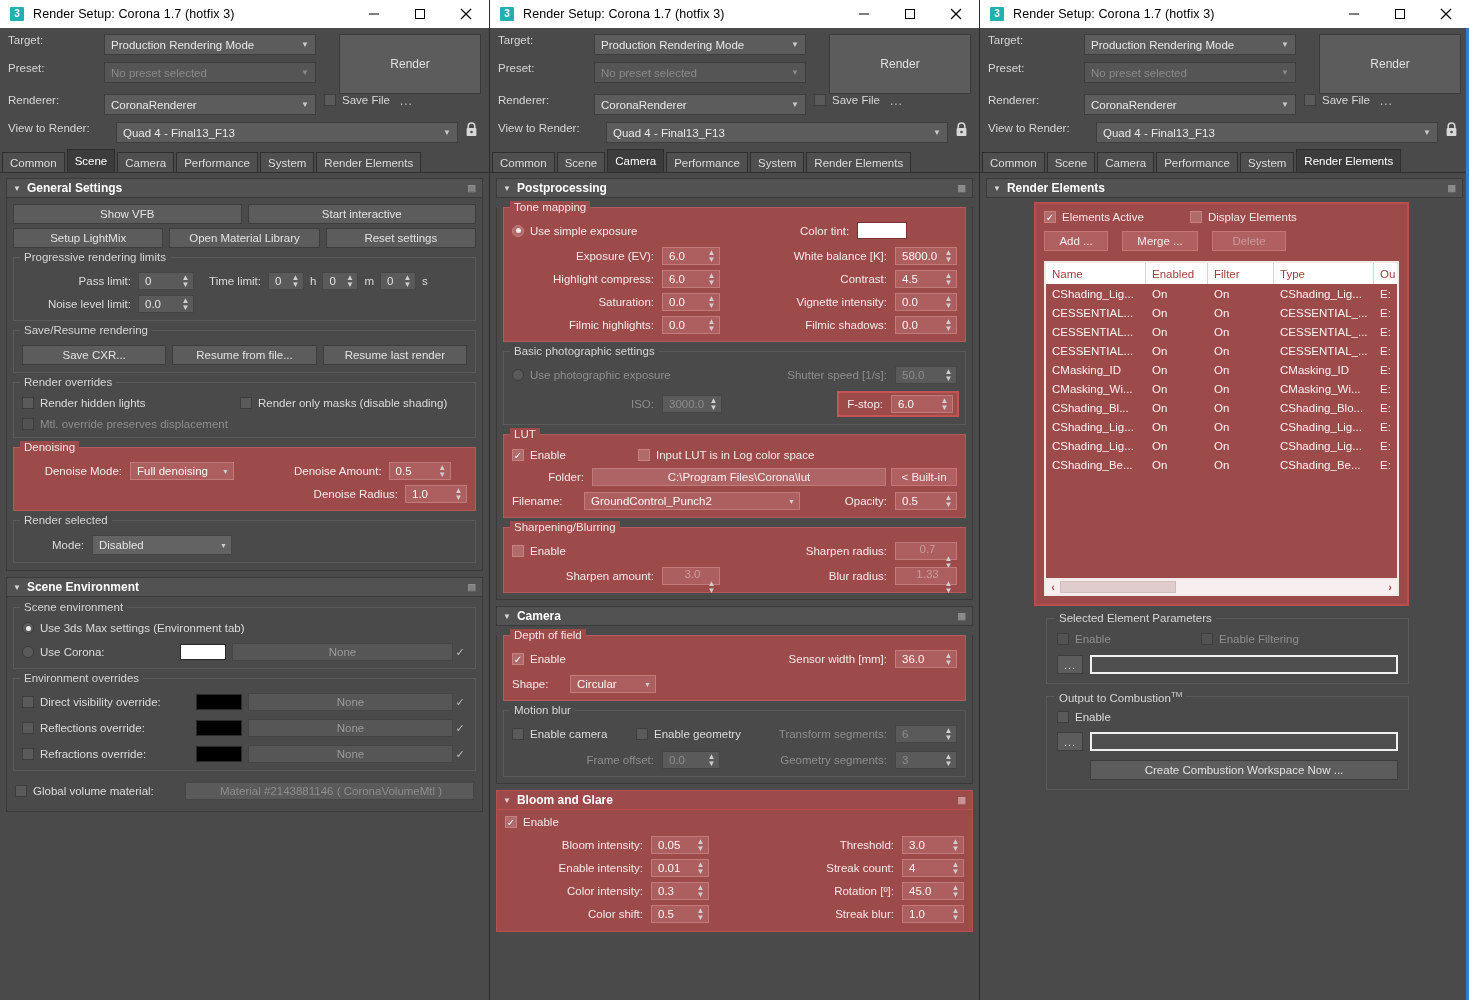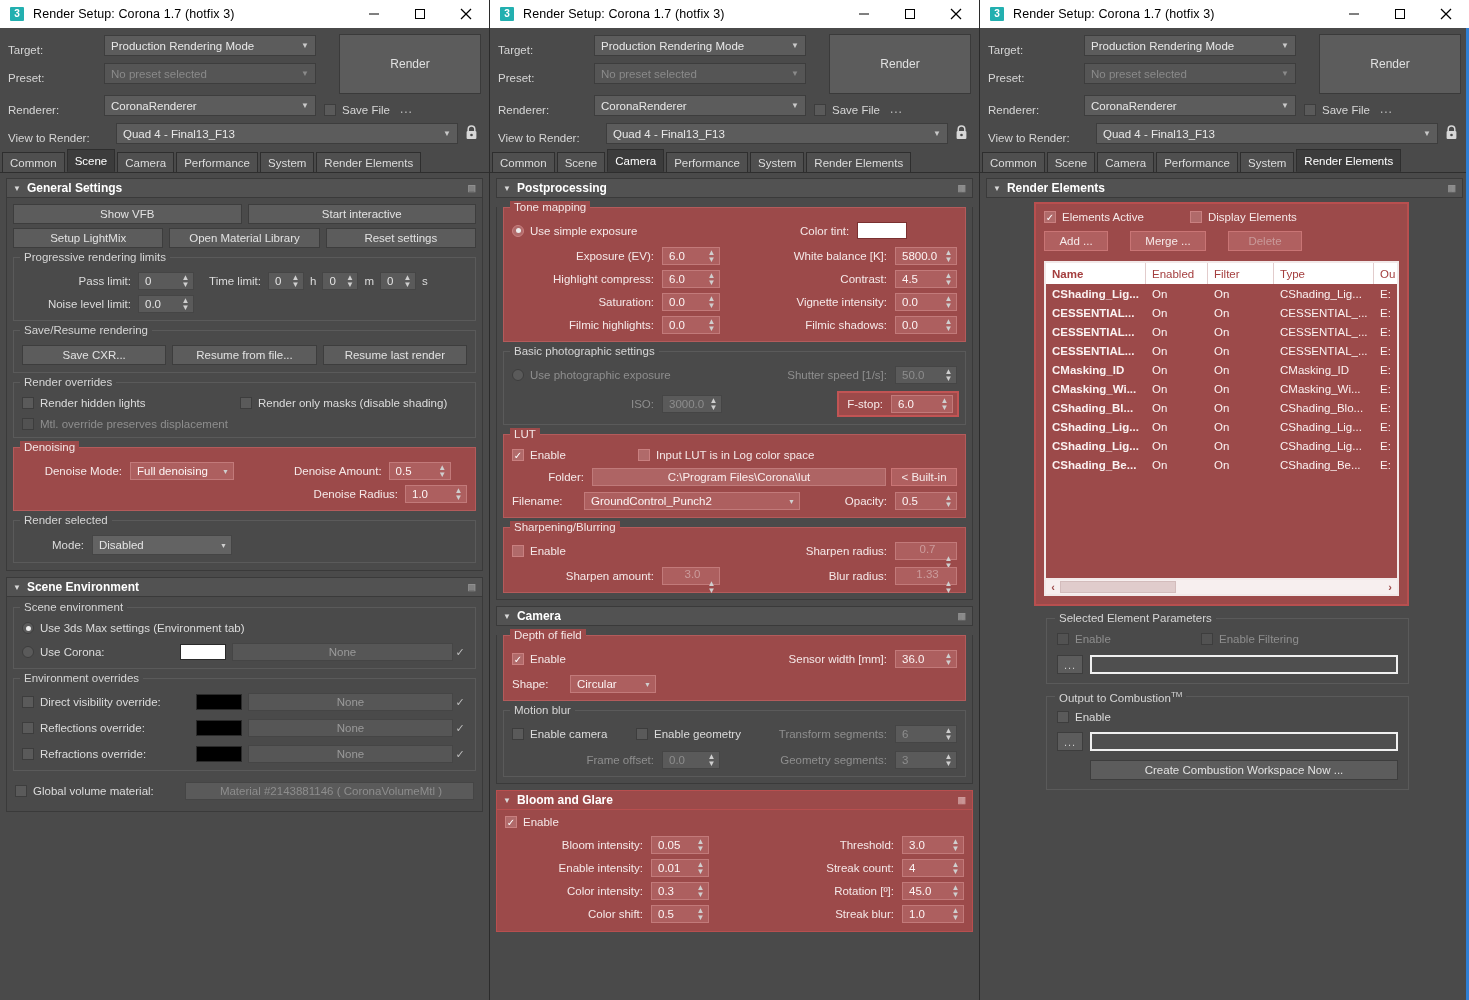--- a/index.html
+++ b/index.html
@@ -38,21 +38,21 @@
   .tb-title { font-size: 12.5px; color: #000; flex: 1; letter-spacing: 0.1px; }
   .tb-btns { display: flex; height: 28px; }
   .tb-btn {
     width: 46px; height: 28px; display: flex; align-items: center;
     justify-content: center; color: #000; font-size: 12px;
   }
   .tb-btn svg { display: block; }
 
   
   .topArea { background: #4a4a4a; padding: 6px 8px 0 8px; flex: 0 0 auto; }
-  .row { display: flex; align-items: flex-end; height: 22px; margin-bottom: 6px; }
+  .row { display: flex; align-items: flex-start; height: 22px; margin-bottom: 6px; }
   .lbl { font-size: 11.5px; color: #d6d6d6; width: 96px; flex: 0 0 96px; }
   .lbl.wide { width: 108px; flex: 0 0 108px; }
 
   .combo {
     height: 21px; background: #5c5c5c; border: 1px solid #3d3d3d;
     display: flex; align-items: center; padding: 0 4px 0 6px;
     font-size: 11.5px; color: #e8e8e8; position: relative;
   }
   .combo.dis { color: #8a8a8a; background: #555; }
   .combo .arrow {
@@ -167,21 +167,21 @@
     justify-content: center;
   }
 
   
   .reBox { background: #9c4a4a; border: 2px solid #b84f4f; padding: 7px 8px 8px 8px; margin: 4px 6px 0 6px; }
   .reTable { background: #9c4a4a; border: 2px solid #f2e9e9; margin-top: 5px; }
   .reHead { display: flex; background: #ffffff; font-size: 11.5px; color: #a43e3e; height: 21px; }
   .reHead div { display: flex; align-items: center; padding-left: 6px; border-right: 1px solid #e2cccc; }
   .reRow { display: flex; font-size: 11.5px; color: #fbf1f1; height: 19px; }
   .reRow div { display: flex; align-items: center; padding-left: 6px; overflow: hidden; white-space: nowrap; }
-  .c-name { width: 100px; flex: 0 0 100px; font-weight: bold; }
+  .c-name { width: 100px; flex: 0 0 100px; }
   .c-en { width: 62px; flex: 0 0 62px; }
   .c-fl { width: 66px; flex: 0 0 66px; }
   .c-ty { width: 100px; flex: 0 0 100px; }
   .c-ou { flex: 1; }
   .reScroll { height: 16px; background: #f7efef; display: flex; align-items: center; border-top: 2px solid #f2e9e9; }
   .reScroll .ar { width: 14px; text-align: center; color: #9c4a4a; font-size: 11px; font-weight: bold; }
   .reScroll .thumb { width: 116px; height: 12px; background: #e0cccc; border: 1px solid #d3bcbc; }
   .reScroll .track { flex: 1; }
 
   .sepBox { border: 1px solid #5a5a5a; margin: 12px 6px 0 6px; padding: 14px 10px 9px 10px; position: relative; }
@@ -903,21 +903,21 @@
           <span class="grip">▦</span>
         </div>
         <div class="rollBody" style="padding:0 0 6px 0;border:none">
           <div class="reBox" style="margin-left:48px;margin-right:54px">
             <div class="f" style="color:#f5e8e8;margin-bottom:8px">
               <span class="chk redchk">✓</span>
               <span style="width:128px">Elements Active</span>
               <span class="chk redchk"></span>
               <span>Display Elements</span>
             </div>
-            <div class="btnrow" style="margin-bottom:10px;gap:22px">
+            <div class="btnrow" style="margin-bottom:10px;gap:14px">
               <div class="btn red" style="flex:0 0 64px">Add ...</div>
               <div class="btn red" style="flex:0 0 76px">Merge ...</div>
               <div class="btn red dis" style="flex:0 0 74px">Delete</div>
               <div style="flex:1"></div>
             </div>
 
             <div class="reTable">
               <div class="reHead">
                 <div class="c-name">Name</div>
                 <div class="c-en">Enabled</div>

